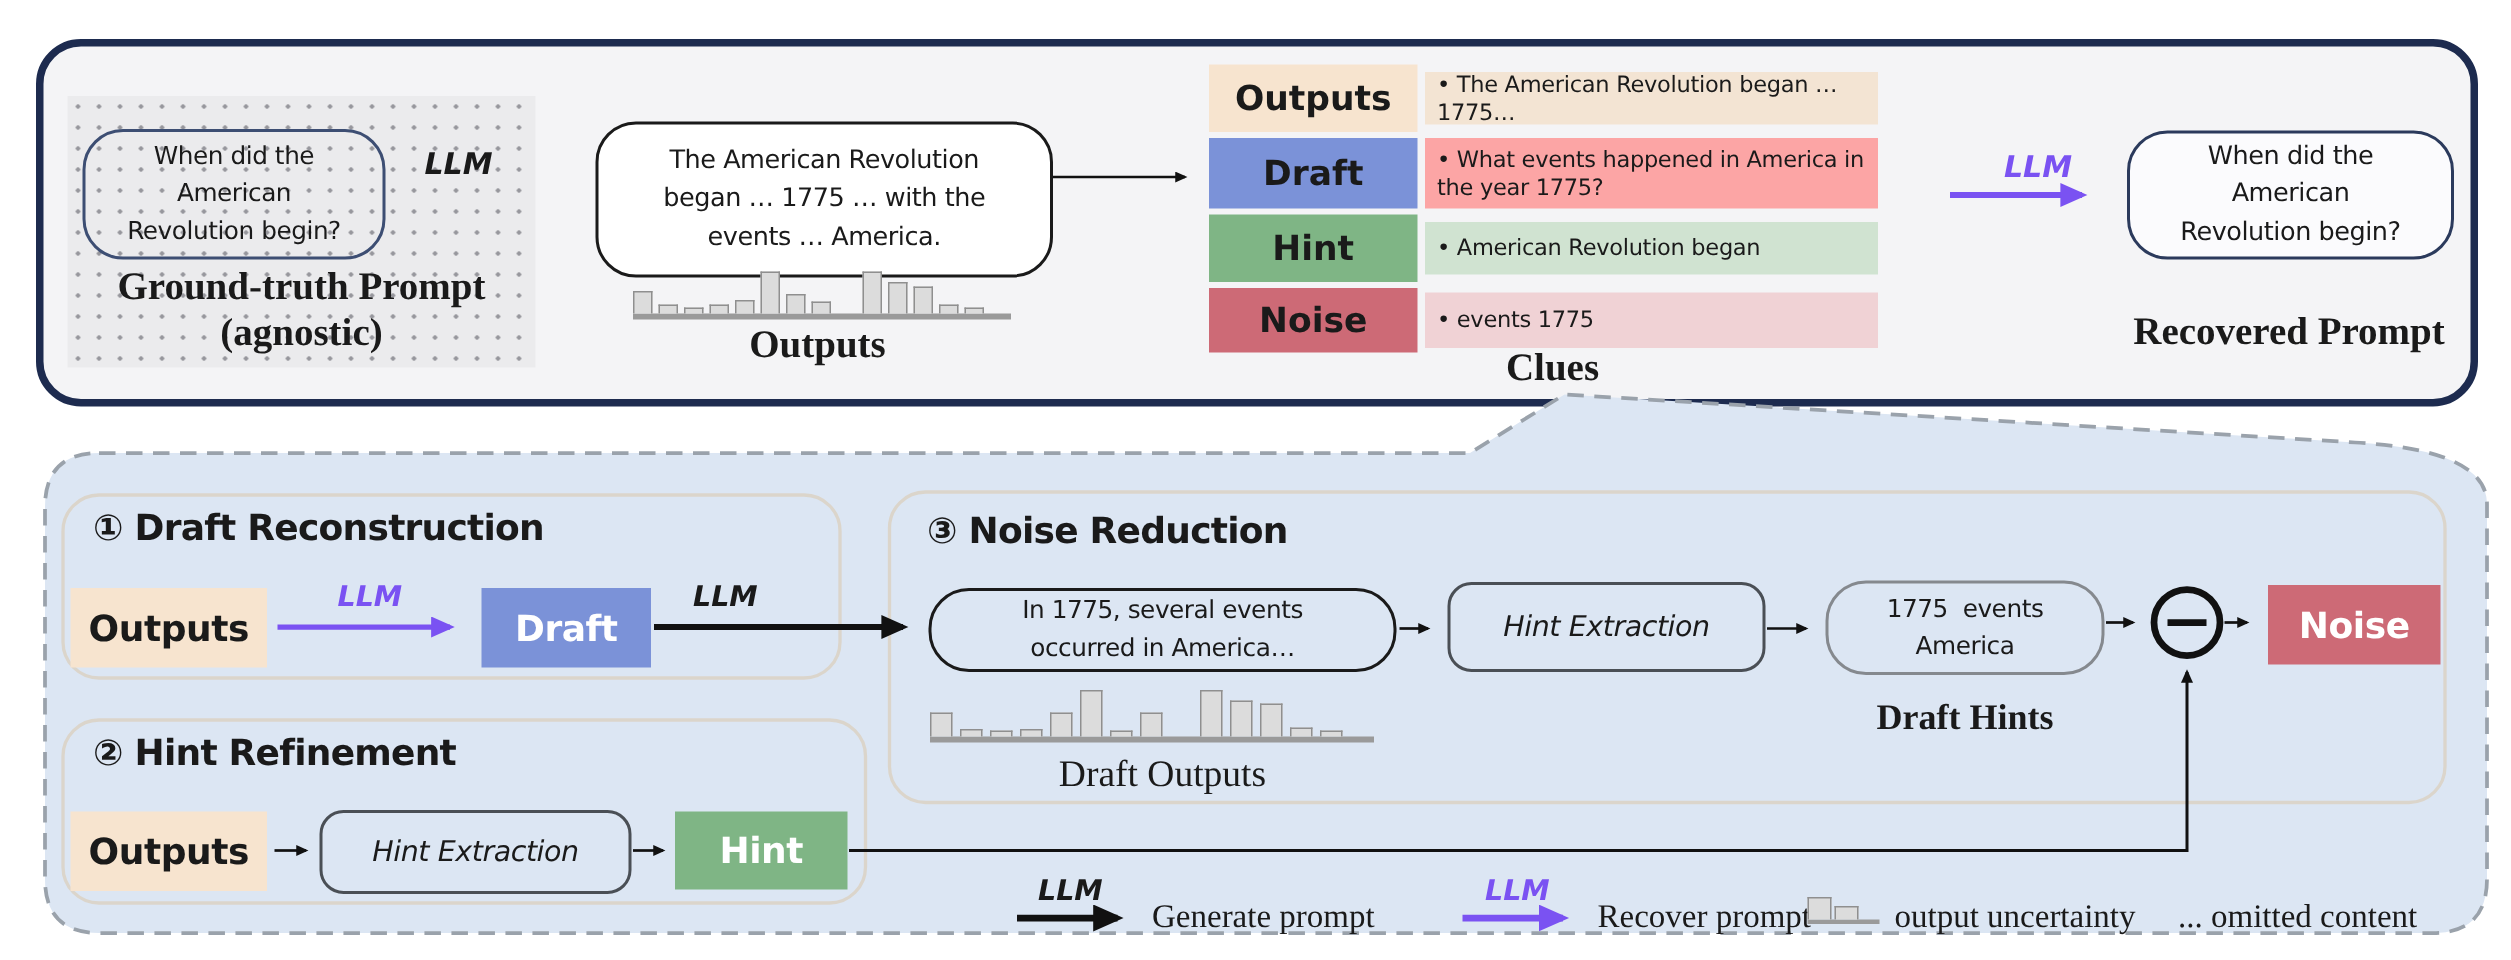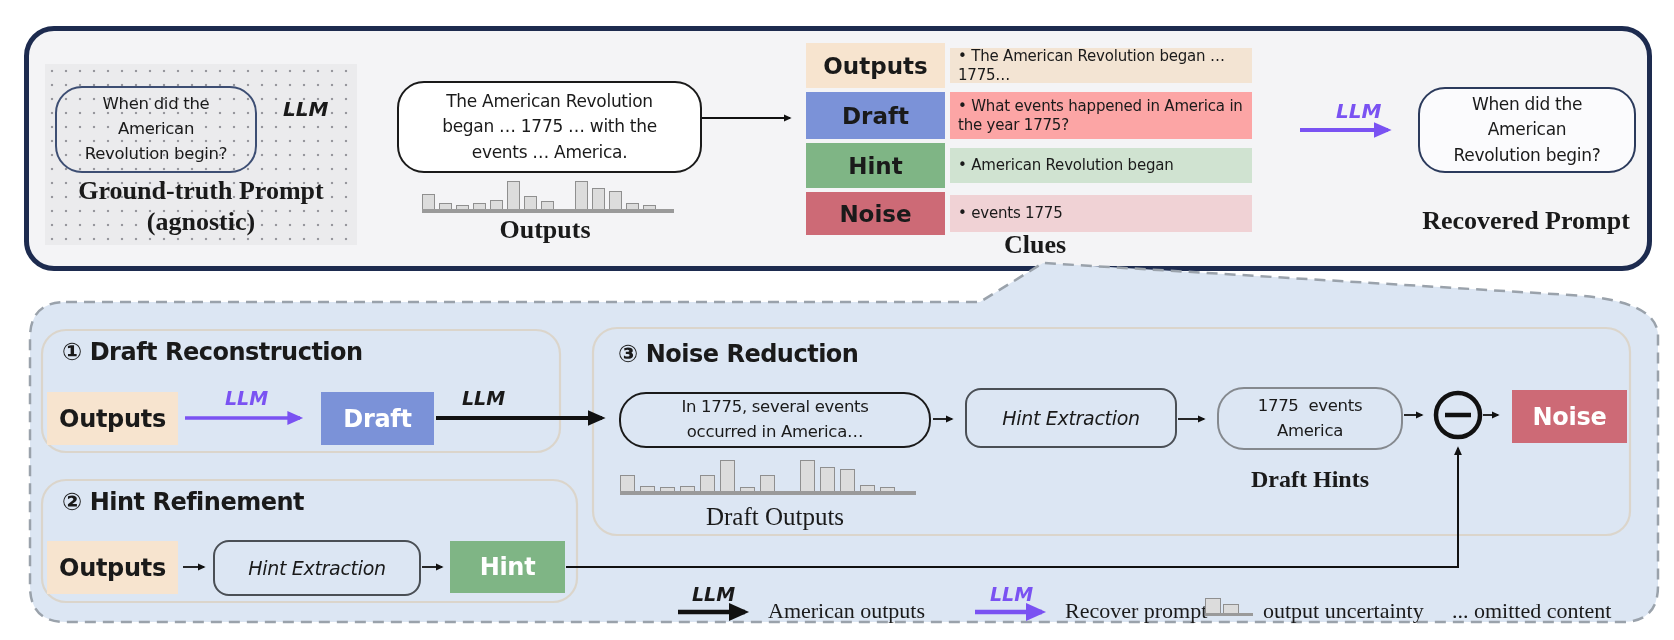--- a/index.html
+++ b/index.html
@@ -85,21 +85,21 @@
 
   <div class="abs txtbox comic ml center" style="left:55px;top:86px;width:202px;height:87px;border-color:#3d4e73;background:transparent;font-size:16.5px;">When did the
 American
 Revolution begin?</div>
 
   <div class="abs serif center" style="left:40px;top:207px;width:322px;font-size:26px;">(agnostic)</div>
   <div class="abs serif center" style="left:40px;top:176px;width:322px;font-size:26px;">Ground-truth Prompt</div>
 
   <div class="abs llm comic" style="left:283px;top:97px;width:70px;">LLM</div>
 
-  <div class="abs txtbox comic ml center" style="left:397px;top:81px;width:305px;height:92px;background:#ffffff;border-width:2.5px;">The American Revolution
+  <div class="abs txtbox comic ml center" style="left:397px;top:81px;width:305px;height:104px;background:#ffffff;border-width:2.5px;">The American Revolution
 began … 1775 … with the
 events … America.</div>
 
   <div class="abs chart" style="left: 422px; top: 181px; width: 252px; height: 32px; gap: 4px;">
       <div class="bar" style="width: 13px; height: 15px;"></div>
       <div class="bar" style="width: 13px; height: 6px;"></div>
       <div class="bar" style="width: 13px; height: 4px;"></div>
       <div class="bar" style="width: 13px; height: 6px;"></div>
       <div class="bar" style="width: 13px; height: 9px;"></div>
       <div class="bar" style="width: 13px; height: 28px;"></div>
@@ -176,21 +176,21 @@
       <div class="bar" style="width: 15px; height: 4px;"></div>
     </div>
   <div class="abs serif center" style="left:675px;top:503px;width:200px;font-size:25px;font-weight:normal;">Draft Outputs</div>
   <div class="abs roundproc comic" style="left:965px;top:388px;width:212px;height:60px;">Hint Extraction</div>
   <div class="abs txtbox comic ml center" style="left:1217px;top:387px;width:186px;height:63px;background:transparent;border:2.2px solid #85898e;font-size:16.5px;">1775  events
 America</div>
   <div class="abs serif center" style="left:1210px;top:466px;width:200px;font-size:24px;font-weight:bold;">Draft Hints</div>
   <div class="abs tag comic" style="left:1512px;top:390px;width:115px;height:53px;background:#cd6a76;">Noise</div>
 
   <div class="abs llm comic" style="left:692px;top:583px;font-size:19px;">LLM</div>
-  <div class="abs legendtxt" style="left:768px;top:598px;">American outputs</div>
+  <div class="abs legendtxt" style="left:768px;top:598px;">Generate prompt</div>
   <div class="abs llm comic purple" style="left:990px;top:583px;font-size:19px;">LLM</div>
   <div class="abs legendtxt" style="left:1065px;top:598px;">Recover prompt</div>
   <div class="abs chart" style="left: 1205px; top: 598px; width: 48px; height: 18px; border-bottom-width: 3.5px; gap: 2px;">
       <div class="bar" style="width: 16px; height: 15px;"></div>
       <div class="bar" style="width: 16px; height: 9px;"></div>
     </div>
   <div class="abs legendtxt" style="left:1263px;top:598px;">output uncertainty</div>
   <div class="abs legendtxt" style="left:1452px;top:598px;">... omitted content</div>
 
 </div>

